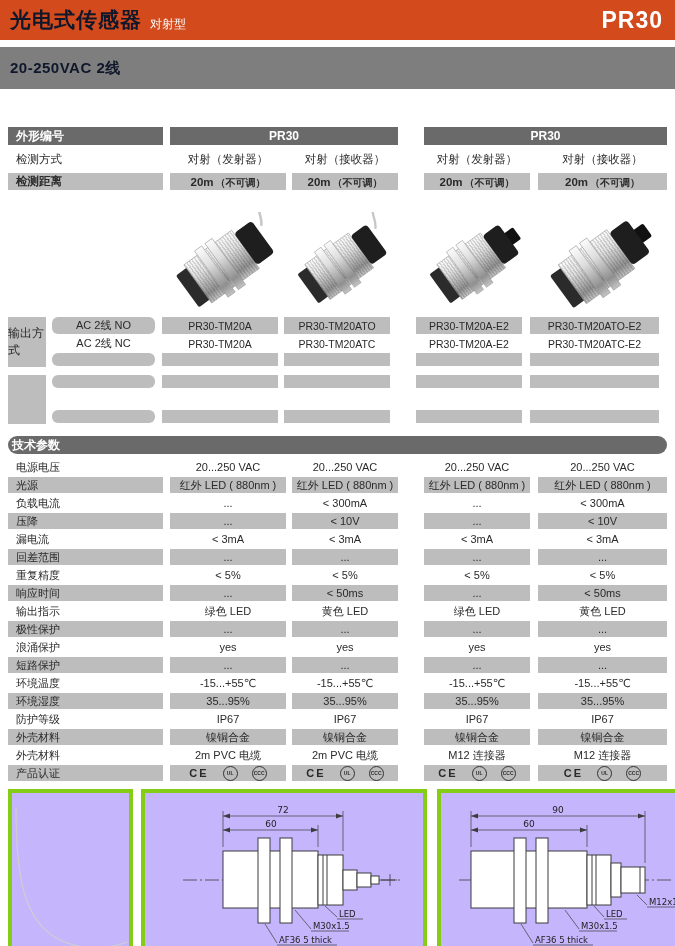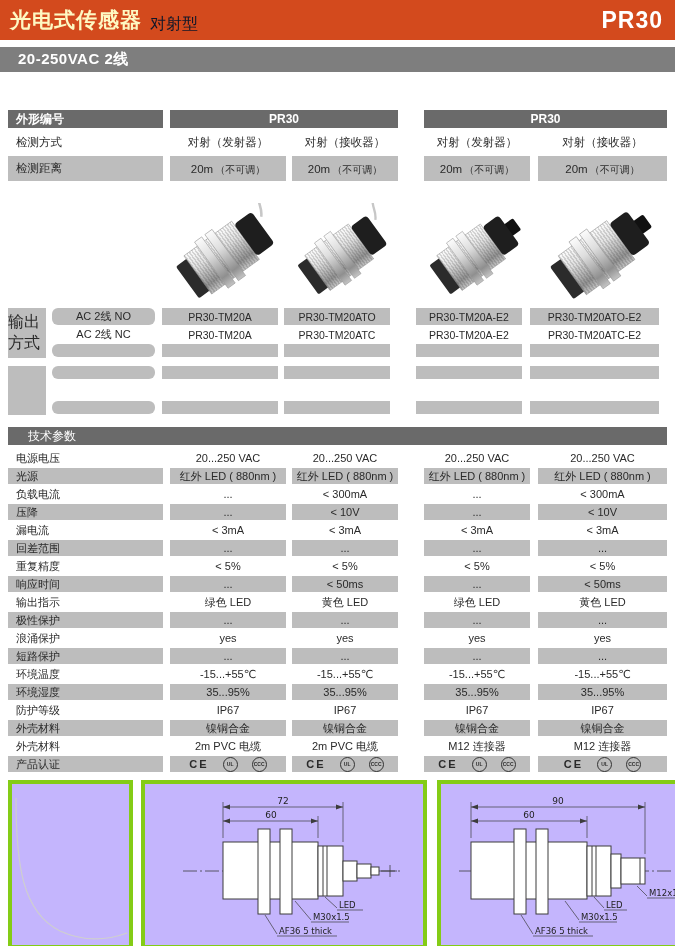--- a/index.html
+++ b/index.html
@@ -1,25 +1,25 @@
 <!DOCTYPE html>
 <html><head>
 <meta charset="utf-8">
 <style>
   html,body{margin:0;padding:0;background:#fff;}
   body{font-family:"Liberation Sans","DejaVu Sans",sans-serif;color:#2a2a2a;}
   .page{position:relative;width:675px;height:946px;background:#fff;overflow:hidden;}
 
   
   .top-bar{height:40px;background:#d34a1d;display:flex;align-items:center;padding:0 12px 0 10px;}
-  .top-title{color:#fef9c3;font-size:21px;font-weight:bold;letter-spacing:1px;}
-  .top-sub{color:#0f172a;font-size:16px;margin-left:8px;margin-top:8px;}
+  .top-title{color:#0f172a;font-size:21px;font-weight:bold;letter-spacing:1px;}
+  .top-sub{color:#ffffff;font-size:12px;margin-left:8px;margin-top:8px;}
   .top-model{color:#fff;font-size:23px;font-weight:bold;margin-left:auto;letter-spacing:1px;}
-  .sub-bar{height:25px;background:#7e7e7e;margin-top:7px;display:flex;align-items:center;padding-left:18px;
-           color:#ffffff;font-size:15px;font-weight:bold;letter-spacing:.5px;}
+  .sub-bar{height:42px;background:#7e7e7e;margin-top:7px;display:flex;align-items:center;padding-left:10px;
+           color:#0f172a;font-size:15px;font-weight:bold;letter-spacing:.5px;}
 
   .content{padding:0 8px;}
 
   
   .row{display:flex;align-items:stretch;}
   .rlab{width:155px;margin-right:7px;display:flex;align-items:center;padding-left:8px;box-sizing:border-box;font-size:11.5px;}
   .c1{width:116px;margin-right:6px;}
   .c2{width:106px;margin-right:26px;}
   .c3{width:106px;margin-right:8px;}
   .c4{width:129px;}
@@ -28,42 +28,42 @@
 
   
   .t1{margin-top:38px;}
   .hdr{height:18px;margin-bottom:4px;}
   .lab-h{width:155px;margin-right:7px;background:#6a6a6a;color:#fff;font-weight:bold;font-size:12px;
          display:flex;align-items:center;padding-left:8px;box-sizing:border-box;}
   .g1{width:228px;margin-right:26px;}
   .g2{width:243px;}
   .gh{background:#6a6a6a;color:#fff;font-weight:bold;font-size:12px;display:flex;align-items:center;justify-content:center;}
   .detect{height:21px;margin-bottom:3px;text-align:right;}
-  .dist{height:25px;}
+  .dist{height:17px;font-weight:bold;}
   .note{font-size:10px;margin-left:2px;margin-top:2px;}
 
   
   .photos{height:100px;margin-top:22px;}
   .pcell{display:flex;align-items:center;justify-content:center;overflow:visible;}
 
   
   .out-wrap{margin-top:5px;}
   .out-block{display:flex;margin-bottom:8px;}
   .out-left{width:38px;margin-right:6px;background:#bdbdbd;display:flex;align-items:center;justify-content:center;
-            font-size:16px;}
+            font-size:12px;}
   .out-rows{flex:1;}
   .orow{display:flex;margin-bottom:1px;height:17px;}
   .orow.short{height:13px;}
   .orow.spacer{height:20px;}
   .ocond{width:103px;margin-right:7px;display:flex;align-items:center;justify-content:center;font-size:11px;border-radius:6px;}
   .mcell{display:flex;align-items:center;justify-content:center;font-size:10.5px;}
 
   
-  .tech-bar{height:18px;background:#6a6a6a;color:#fff;font-weight:normal;font-size:12px;
-            display:flex;align-items:center;padding-left:20px;margin-top:12px;}
+  .tech-bar{height:18px;background:#6a6a6a;color:#fff;font-weight:bold;font-size:12px;
+            display:flex;align-items:center;padding-left:4px;margin-top:12px;border-radius:9px;}
   .tech-rows{margin-top:5px;}
   .trow{display:flex;height:16px;margin-bottom:2px;}
   .tlab{width:155px;margin-right:7px;display:flex;align-items:center;padding-left:8px;box-sizing:border-box;font-size:11px;}
   .tcell{display:flex;align-items:center;justify-content:center;font-size:11px;gap:14px;}
   .trow.shade .tlab,.trow.shade .tcell{background:#bdbdbd;}
   .ce{font-size:11px;font-weight:bold;letter-spacing:2px;}
   .circ{display:inline-flex;align-items:center;justify-content:center;width:13px;height:13px;border:1px solid #333;
         border-radius:50%;font-size:5px;font-weight:bold;letter-spacing:0;}
 
   

